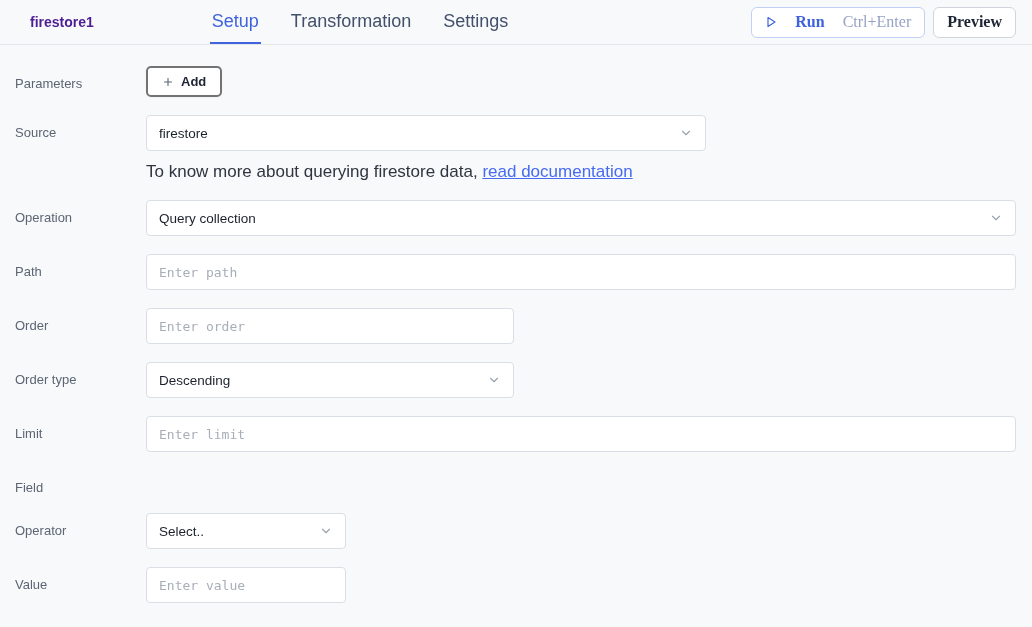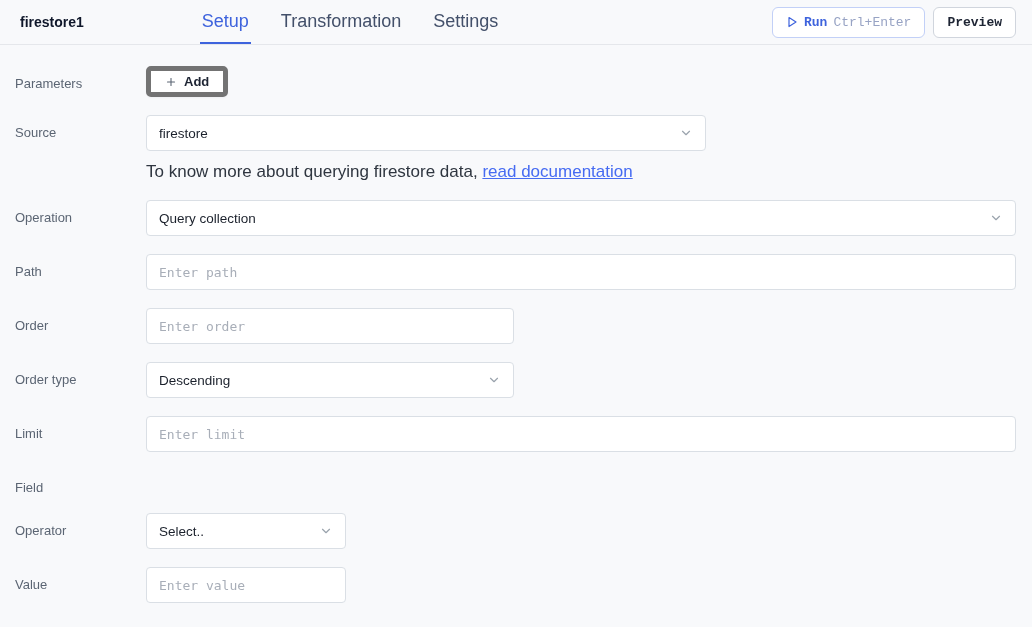--- a/index.html
+++ b/index.html
@@ -17,22 +17,22 @@
     display: flex;
     align-items: stretch;
     border-bottom: 1px solid #e5e7eb;
     padding: 0 16px;
     background: #f8f9fb;
   }
   .query-title {
     align-self: center;
     font-size: 14px;
     font-weight: 700;
-    color: #0f172a;
-    margin-left: 4px;
+    color: #4c1d95;
+    margin-left: 14px;
   }
   .tabs {
     display: flex;
     margin-left: 116px;
     gap: 28px;
   }
   .tab {
     display: flex;
     align-items: center;
     font-size: 18px;
@@ -48,30 +48,30 @@
   }
   .header-actions {
     margin-left: auto;
     align-self: center;
     display: flex;
     gap: 8px;
   }
   .btn {
     display: inline-flex;
     align-items: center;
-    gap: 6px;
+    gap: 18px;
     height: 31px;
     padding: 0 13px;
     background: #ffffff;
     border: 1px solid #d0d5dd;
     border-radius: 6px;
-    font-size: 13px;
+    font-size: 16px;
     font-weight: 600;
     cursor: pointer;
-    font-family: Liberation Mono, monospace;
+    font-family: Liberation Serif, serif;
   }
   .btn-run { border-color: #c2d0f7; }
   .btn-run .run-label { color: #3e63dd; }
   .btn-run .run-shortcut { color: #97a3c4; font-weight: 400; }
   .btn-preview { color: #1d2433; }
 
   
   .form-body {
     padding: 21px 0 0 15px;
   }
@@ -122,21 +122,21 @@
   }
   .chevron { flex-shrink: 0; margin-left: 8px; display: inline-flex; }
 
   .add-btn {
     display: inline-flex;
     align-items: center;
     gap: 7px;
     height: 31px;
     padding: 0 14px;
     background: #ffffff;
-    border: 5px solid #737373;
+    border: 2px solid #737373;
     border-radius: 5px;
     box-shadow: 0 1px 2px rgba(16,24,40,0.04);
     font-size: 13px;
     font-weight: 600;
     color: #1d2433;
     cursor: pointer;
     font-family: "Liberation Sans", sans-serif;
   }
   .plus-icon { color: #5b6573; display: inline-flex; }
 

